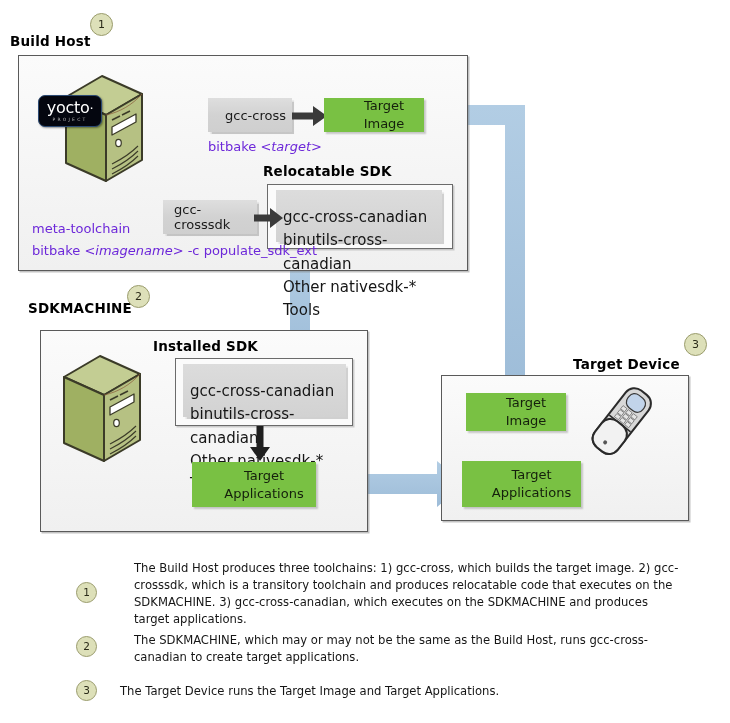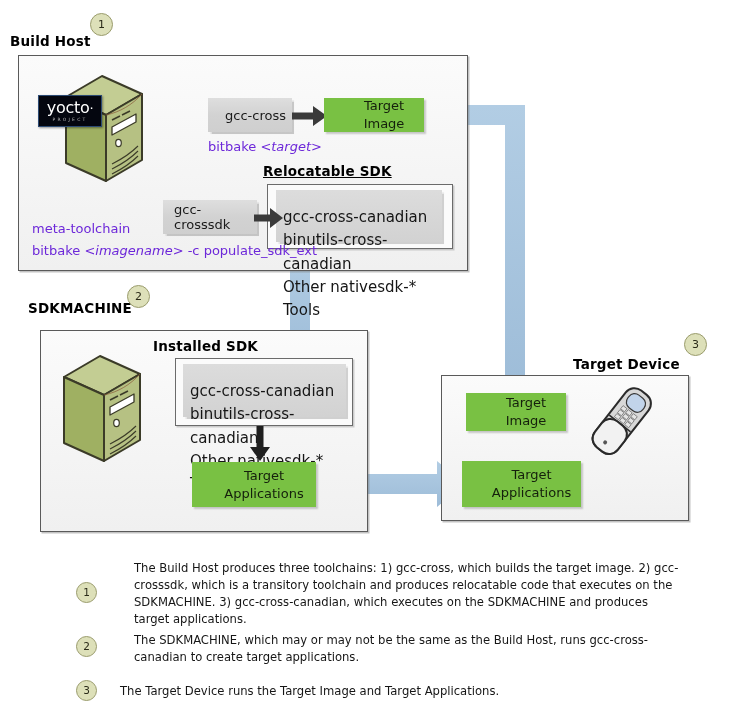--- a/index.html
+++ b/index.html
@@ -202,38 +202,38 @@
     <path d="M52,55 L76,42 L76,50 L52,63 Z" fill="#ffffff" stroke="#3b3b28" stroke-width="1.3" stroke-linejoin="round"></path>
 
     <ellipse cx="58.5" cy="71" rx="2.8" ry="3.6" fill="#ffffff" stroke="#3b3b28" stroke-width="1.2"></ellipse>
 
     <path d="M52,92 C60,88 70,82 78,74" fill="none" stroke="#3b3b28" stroke-width="1.1"></path>
     <path d="M52,97 C60,93 70,87 78,79" fill="none" stroke="#3b3b28" stroke-width="1.1"></path>
     <path d="M52,102 C60,98 70,92 78,84" fill="none" stroke="#3b3b28" stroke-width="1.1"></path>
   </g>
 </svg>
 
-<div class="yocto-logo" style="left:38px; top:95px; width:64px; height:32px;">
+<div class="yocto-logo" style="left:38px; top:95px; width:64px; height:32px;border-radius:7px;">
   <div class="yocto-word">
     <span>yocto</span><span class="dot">·</span>
   </div>
   <div class="yocto-sub">PROJECT</div>
 </div>
 
 <div class="grey-chip" style="left:208px; top:98px; width:84px; height:34px;">gcc-cross</div>
 
 <svg class="abs" style="left:292px; top:105px; width:36px; height:22px;" viewBox="0 0 36 22">
   <path d="M0,7.5 L21,7.5 L21,1 L35,11 L21,21 L21,14.5 L0,14.5 Z" fill="#3a3a3a"></path>
 </svg>
 
 <div class="green-box" style="left:324px; top:98px; width:100px; height:34px;">Target Image</div>
 
 <div class="plain-label" style="left:208px; top:139px;"><span>bitbake </span><i>&lt;target&gt;</i></div>
 
-<div class="section-title" style="left:263px; top:163px;text-decoration:underline;">Relocatable SDK</div>
+<div class="section-title" style="left:263px; top:163px;">Relocatable SDK</div>
 
 <div class="sdk-frame" style="left:267px; top:184px; width:186px; height:65px;"></div>
 <div class="sdk-list" style="left:276px; top:190px; width:166px; height:52px;">
   <div>gcc-cross-canadian</div>
   <div>binutils-cross-canadian</div>
   <div>Other nativesdk-* Tools</div>
 </div>
 
 <div class="grey-chip" style="left:163px; top:200px; width:94px; height:34px;">gcc-crosssdk</div>
 

